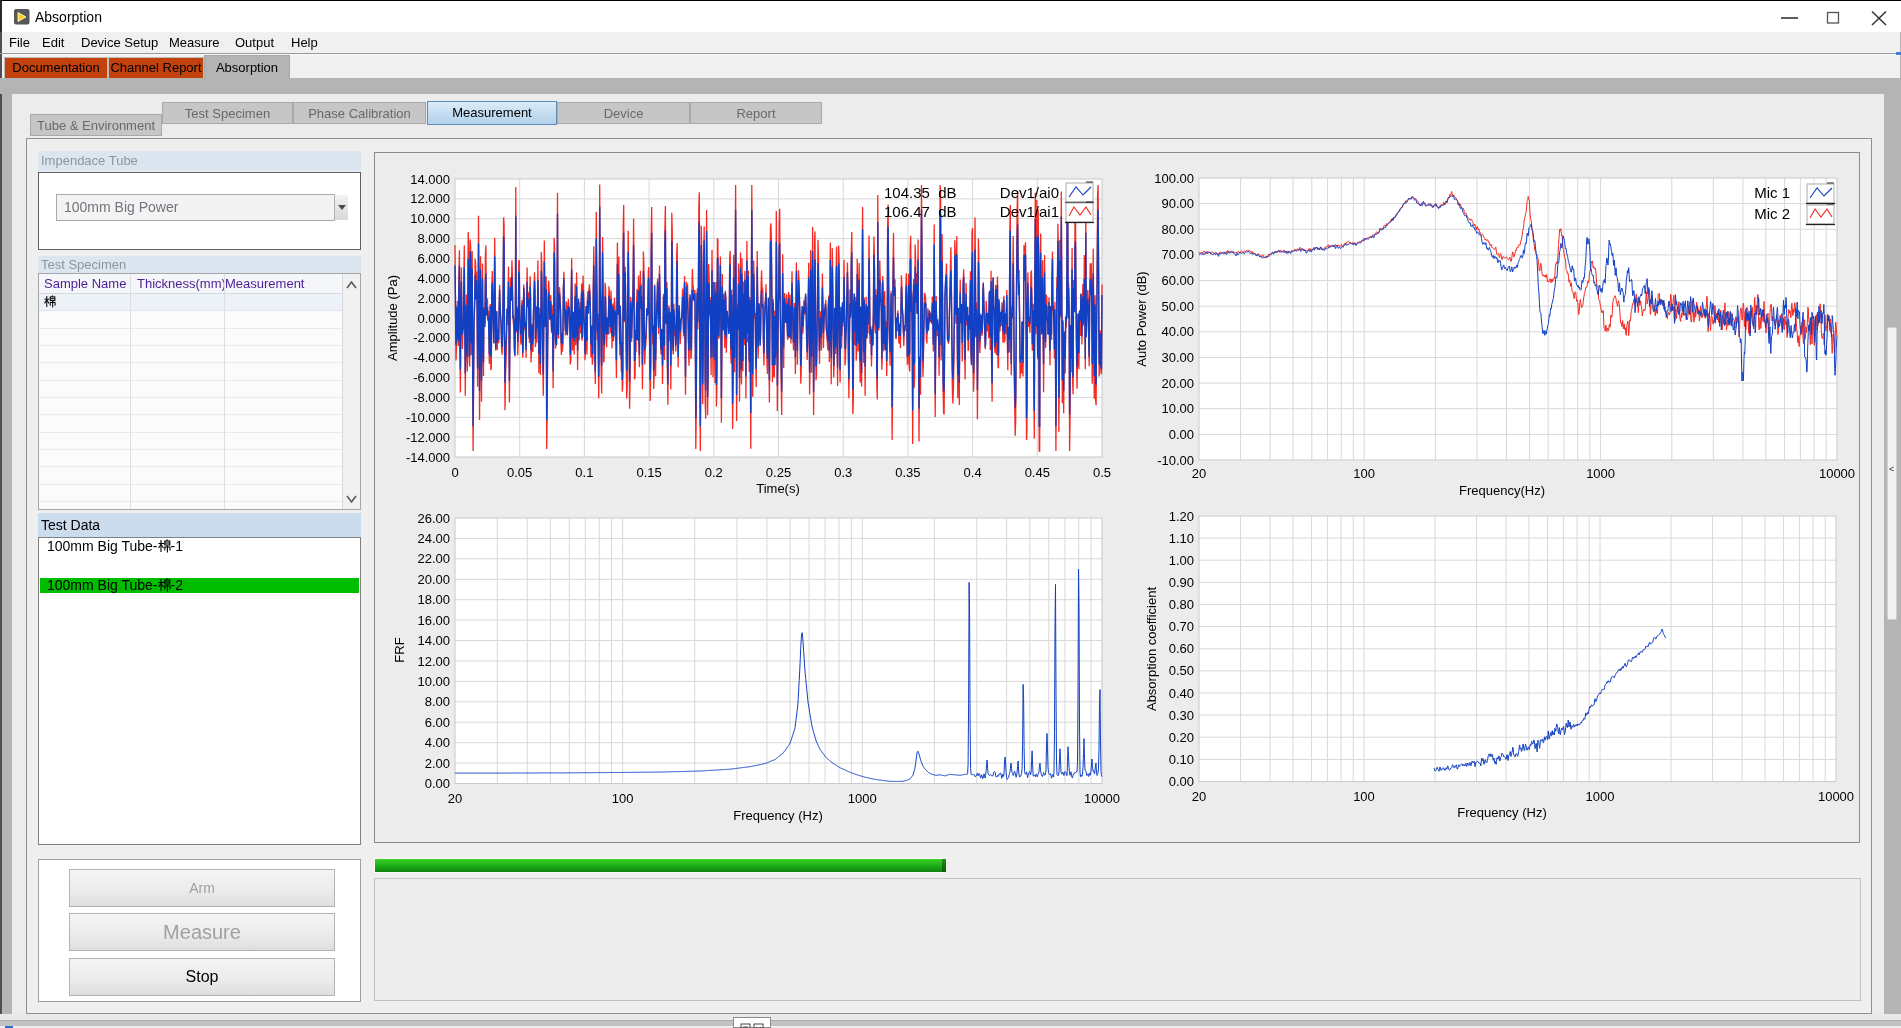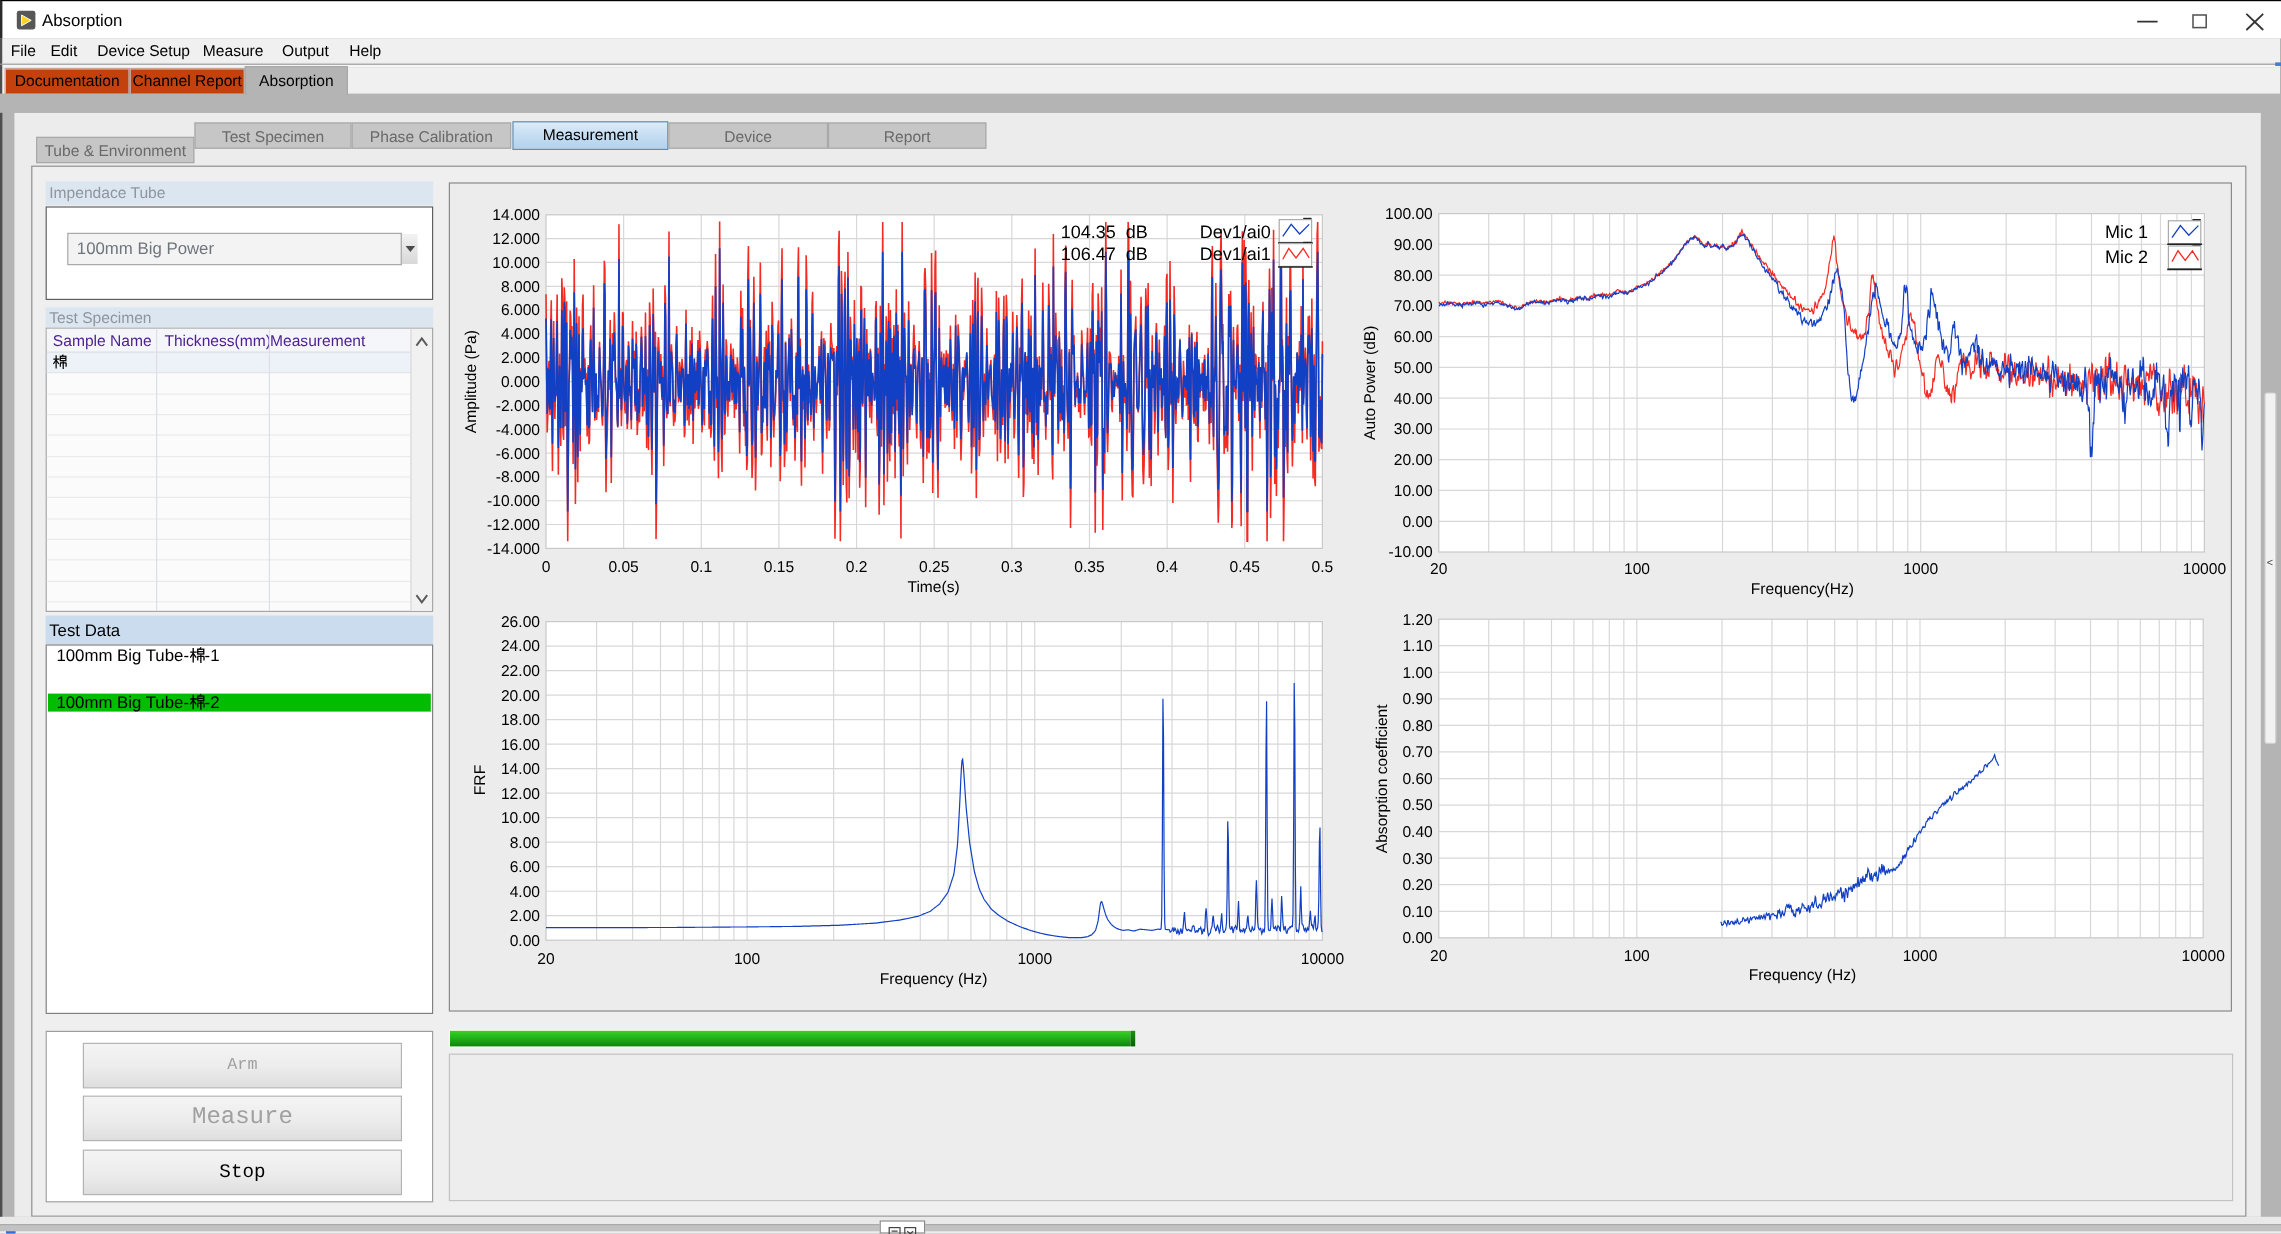--- a/index.html
+++ b/index.html
@@ -36,21 +36,21 @@
 #gh2{top:256px;height:17px;line-height:17px;}
 #table{left:38px;top:273px;width:323px;height:237px;background:#fbfbfb;border:1px solid #a6a6a6;}
 #thead{position:absolute;left:0;top:0;width:303px;height:20px;background:#f4f6f9;border-bottom:1px solid #d5dae0;color:#4c1d95;font-size:13px;}
 #trow1{position:absolute;left:0;top:20px;width:303px;height:17px;background:#edf2f9;border-bottom:1px solid #e2e6ea;color:#1a1a1a;font-size:13px;}
 .tline{position:absolute;left:0;width:303px;height:1px;background:#e8eaec;}
 .tcol{position:absolute;top:0;width:1px;height:235px;background:#dce0e4;}
 #tscroll{position:absolute;left:303px;top:0;width:18px;height:235px;background:#f1f1f1;border-left:1px solid #d8d8d8;}
 #gh3{top:513px;height:24px;line-height:24px;background:#cbdcee;color:#000;font-size:14px;}
 #listbox{left:38px;top:537px;width:323px;height:308px;background:#fff;border:1px solid #808080;}
 .litem{position:absolute;left:1px;width:319px;height:15px;font-size:14px;color:#000;padding-left:7px;line-height:15px;white-space:nowrap;}
-#btnbox{left:38px;top:859px;width:323px;height:143px;background:#fff;border:1px solid #9e9e9e;font-family:Liberation Mono, monospace;}
+#btnbox{left:38px;top:859px;width:323px;height:143px;background:#fff;border:1px solid #9e9e9e;}
 .btn{position:absolute;left:30px;width:266px;height:38px;background:linear-gradient(180deg,#f4f4f4 0%,#ececec 55%,#dedede 100%);border:1px solid #b3b3b3;text-align:center;}
 #splitter{left:1887px;top:327px;width:10px;height:293px;background:#f2f2f2;border:1px solid #d0d0d0;border-radius:2px;}
 #splitter:after{content:"<";position:absolute;left:1px;top:136px;font-size:9px;color:#333;}
 #tooltip{left:733px;top:1017px;width:38px;height:11px;background:#fff;border:1px solid #8a8a8a;}
 </style>
 </head>
 <body>
 <div class="abs" id="lightbg"></div>
 <div class="abs" style="left:0;top:0;width:2px;height:1021px;background:#4f4f4f;"></div>
 <div class="abs" id="grayband"></div>

